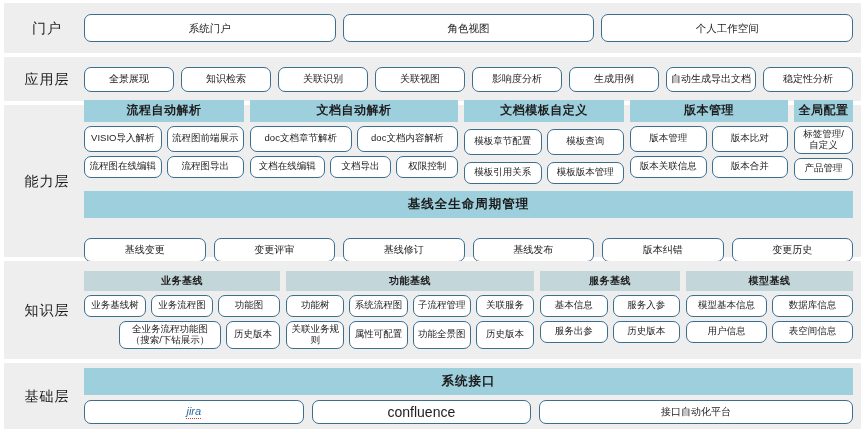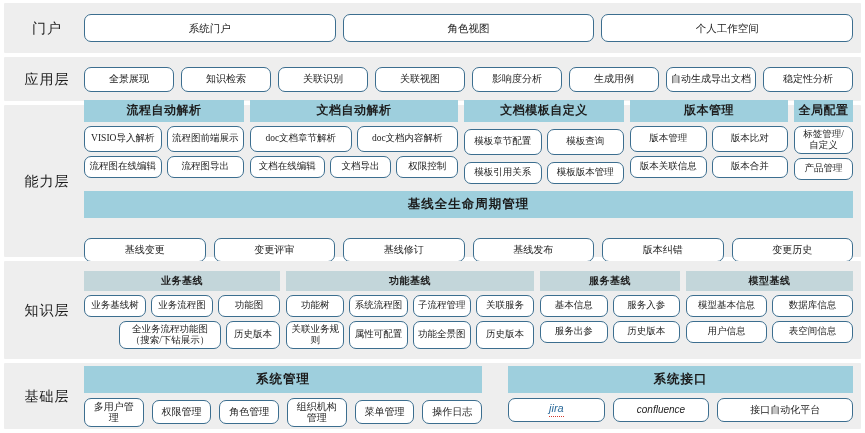--- a/index.html
+++ b/index.html
@@ -90,21 +90,20 @@
     display: flex;
     gap: 6px;
     align-items: flex-start;
     min-width: 0;
   }
   .cap-col {
     display: flex;
     flex-direction: column;
     gap: 4px;
     min-width: 0;
-    font-family: Liberation Serif, serif;
   }
   .col-head {
     background: #9ecfdd;
     text-align: center;
     font-size: 12px;
     font-weight: bold;
     color: #1d1d1d;
     padding: 4px 2px;
     letter-spacing: 0.5px;
     line-height: 1.15;
@@ -167,23 +166,22 @@
     min-width: 0;
   }
   .jira-text {
     color: #2b6a9a;
     font-style: italic;
     font-size: 11px;
     border-bottom: 1.5px dotted #d23b2e;
     padding-bottom: 1px;
   }
   .conf-text {
-    font-size: 10px;
+    font-size: 14px;
     color: #222;
-    font-style: italic;
   }
 </style>
 </head>
 <body>
 
 <div class="arch">
 
   <div class="band" style="height:50px;">
     <div class="band-label">门户</div>
     <div class="band-body">
@@ -353,31 +351,20 @@
 
       </div>
     </div>
   </div>
 
   <div class="band" style="height:66px;">
     <div class="band-label">基础层</div>
     <div class="band-body">
       <div class="base-cols">
 
-        <div class="base-col" style="flex:0 0 398px;">
-          <div class="section-head">系统管理</div>
-          <div class="section-row">
-            <div class="pill">多用户管理</div>
-            <div class="pill">权限管理</div>
-            <div class="pill">角色管理</div>
-            <div class="pill">组织机构管理</div>
-            <div class="pill">菜单管理</div>
-            <div class="pill">操作日志</div>
-          </div>
-        </div>
 
         <div class="base-col" style="flex:1 1 auto;">
           <div class="section-head">系统接口</div>
           <div class="section-row">
             <div class="pill">
               <span class="jira-text">jira</span>
             </div>
             <div class="pill">
               <span class="conf-text">confluence</span>
             </div>

